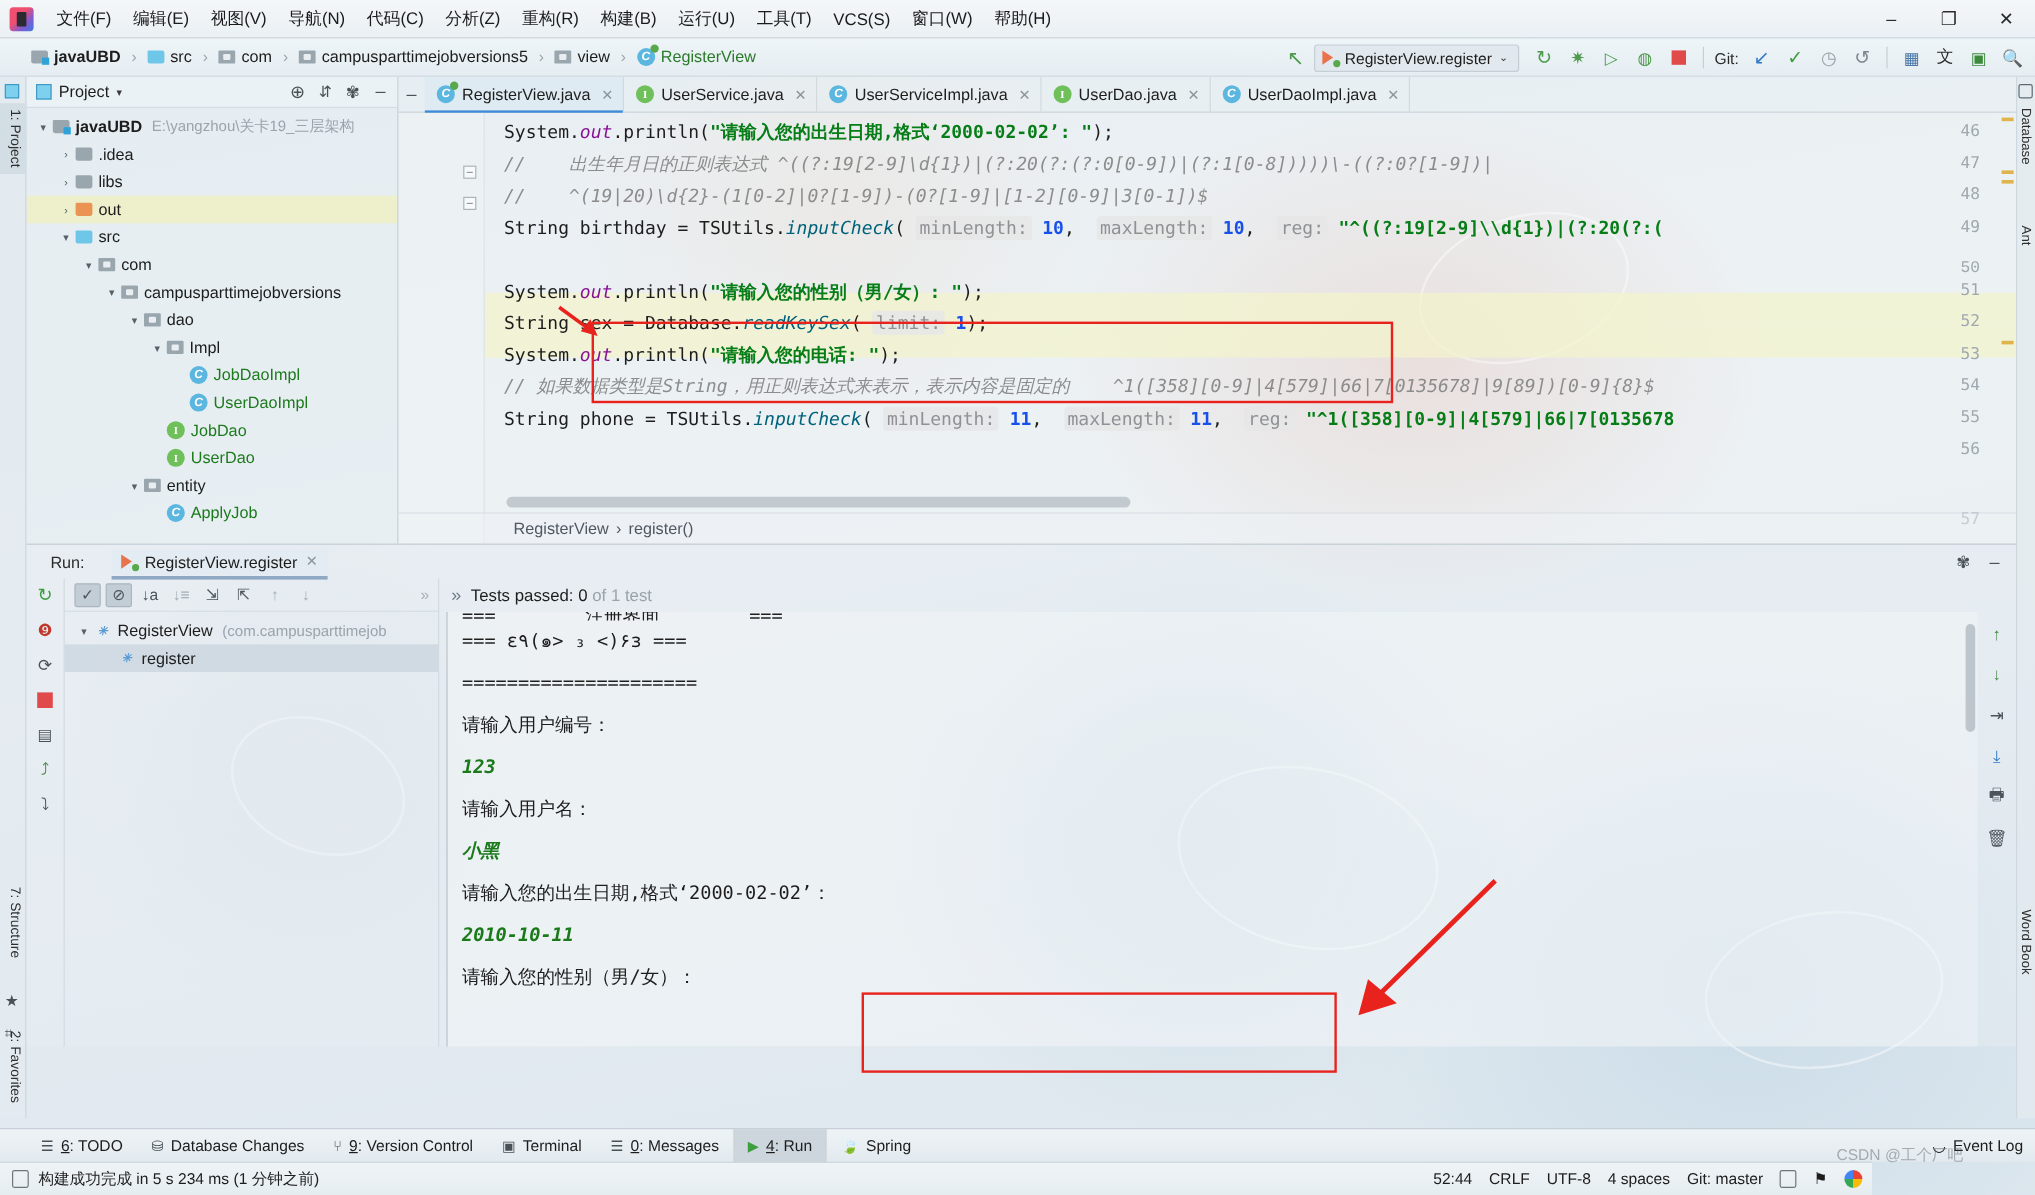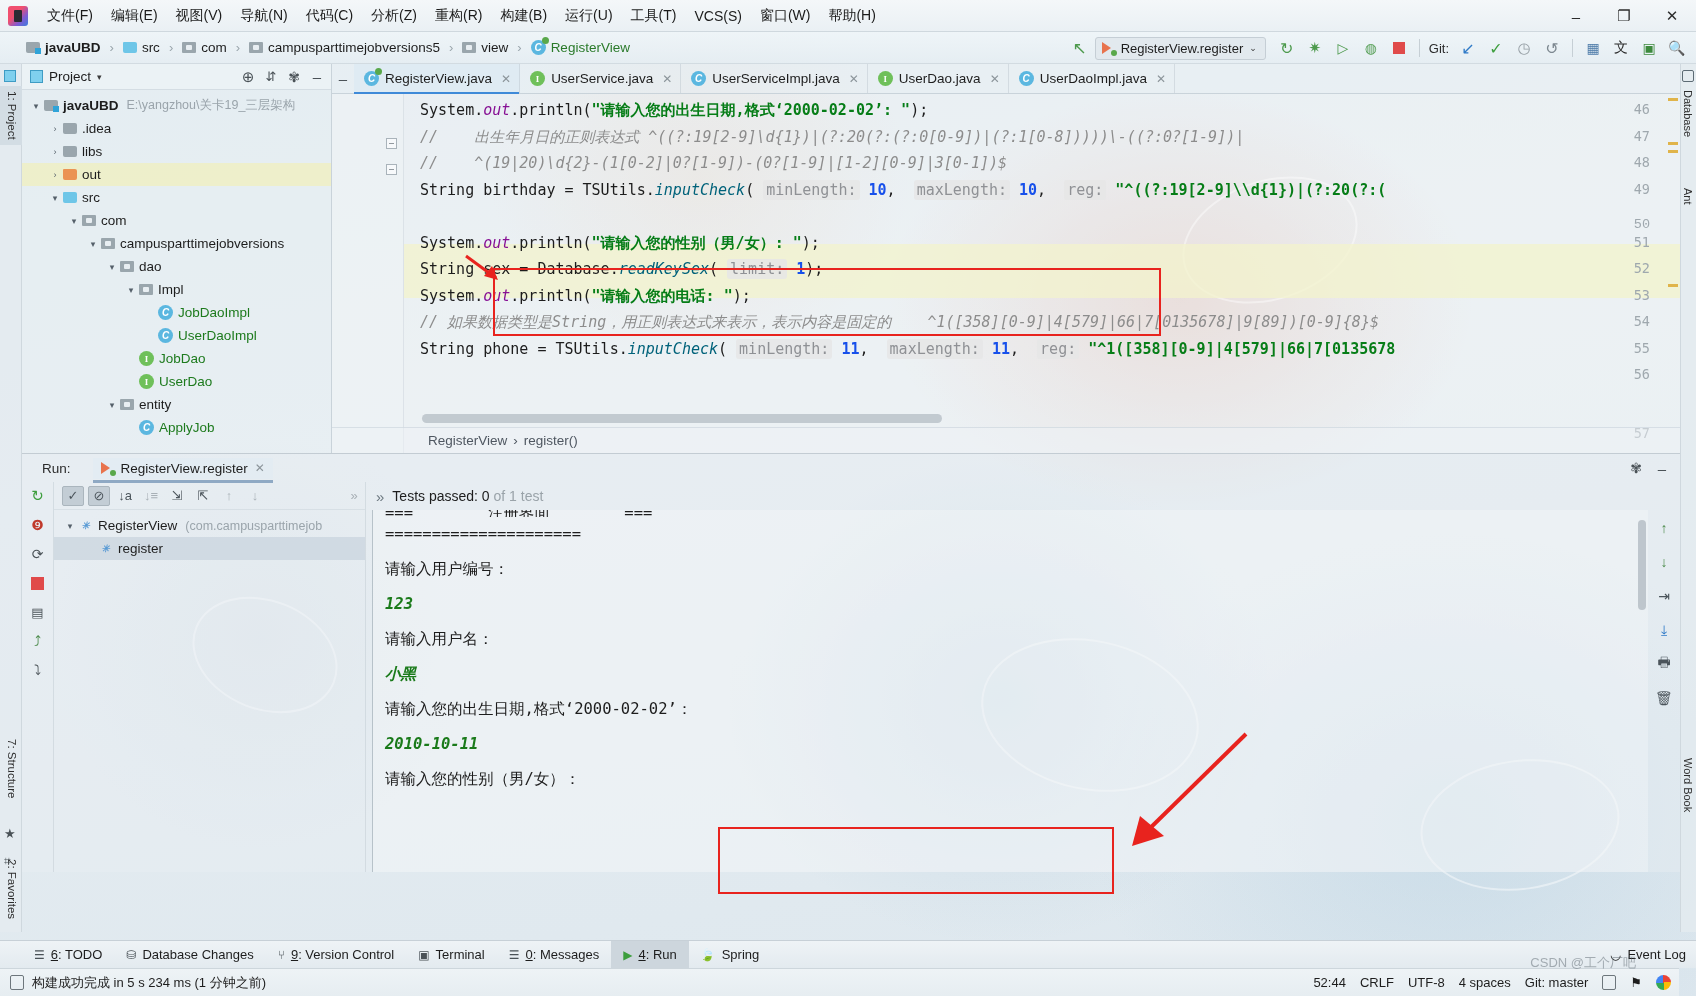--- a/index.html
+++ b/index.html
@@ -268,21 +268,21 @@
     background:linear-gradient(180deg,#eef3f6,#e3eaef);
     border-top:1px solid #c7d0d7;z-index:22;
   }
   .tw{
     display:flex;align-items:center;gap:6px;height:28px;padding:0 12px;font-size:13px;white-space:nowrap;
   }
   .tw.active{background:#cdd6dd;}
   .tw u{text-decoration:underline;}
   .tw-right{position:absolute;right:10px;display:flex;align-items:center;gap:6px;font-size:13px;}
   .statusbar{
-    position:absolute;left:0;bottom:0;width:1679px;height:28px;
+    position:absolute;left:0;bottom:0;width:1560px;height:28px;
     display:flex;align-items:center;
     background:linear-gradient(180deg,#eef3f6,#e6edf1);
     border-top:1px solid #cdd6dc;z-index:22;font-size:13px;
   }
   .sb-left{display:flex;align-items:center;gap:8px;padding-left:10px;}
   .sb-right{position:absolute;right:8px;display:flex;align-items:center;gap:14px;}
   .sb-icon{width:14px;height:15px;border:1px solid #6d767c;border-radius:2px;}
   .watermark{
     position:absolute;right:60px;bottom:24px;font-size:13px;color:rgba(80,90,100,0.45);z-index:23;
     font-family:"Liberation Sans",sans-serif;
@@ -636,20 +636,21 @@
         </div>
     </div>
 
     <div class="console-col">
       <div class="console-status">
         <span style="color:#6e7a82;font-size:15px;">»</span>
         <span><span>Tests passed: </span><span>0</span><span class="cs-dim"> of 1 test</span></span>
       </div>
       <div class="console" id="console-host">
           <div class="cl out" style="margin-top: -14px; overflow: hidden; height: 21px;">===        注册界面        ===</div>
+          <div class="cl out">=== ε٩(๑&gt; ₃ &lt;)۶з ===</div>
           <div class="cl out">=====================</div>
           <div class="cl out">请输入用户编号：</div>
           <div class="cl inp">123</div>
           <div class="cl out">请输入用户名：</div>
           <div class="cl inp">小黑</div>
           <div class="cl out">请输入您的出生日期,格式‘2000-02-02’：</div>
           <div class="cl inp">2010-10-11</div>
           <div class="cl out">请输入您的性别（男/女）：</div>
         </div>
       <div class="console-vscroll"></div>

